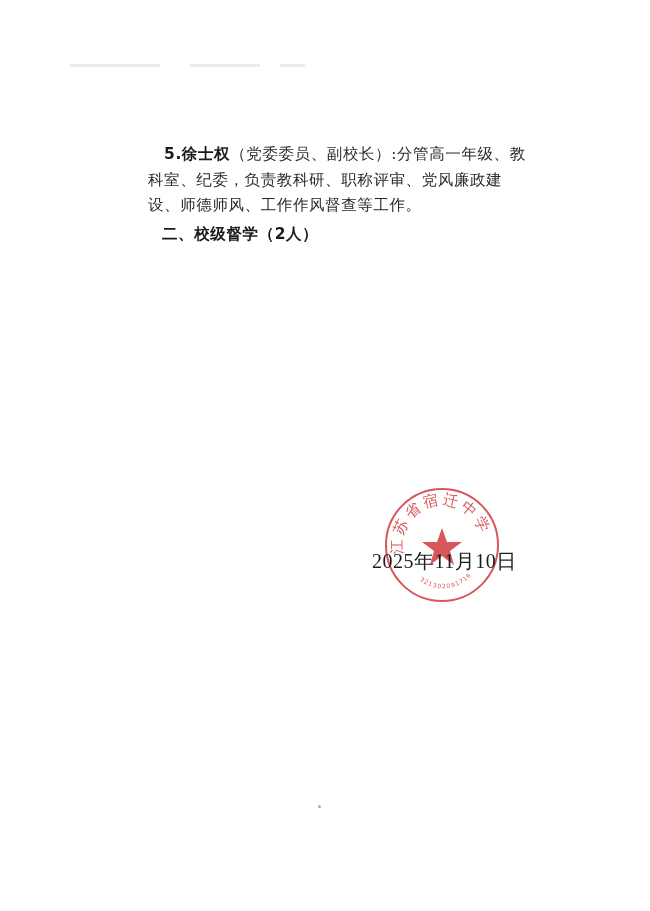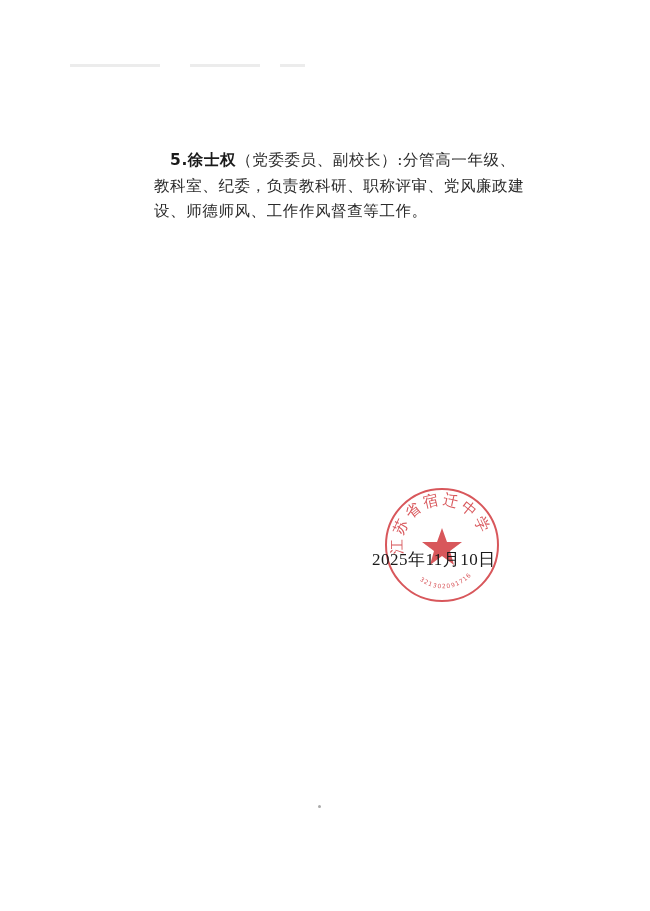--- a/index.html
+++ b/index.html
@@ -1,40 +1,41 @@
 <!DOCTYPE html>
 <html><head>
 <meta charset="utf-8">
 <style>
   html, body { margin:0; padding:0; background:#ffffff; }
   body { width:650px; height:911px; position:relative; overflow:hidden;
          font-family:"DejaVu Serif", serif; color:#2a2a2a; }
   .scan-artifact { position:absolute; top:64px; height:3px; background:#ececec; }
   .page { position:absolute; left:146px; top:140px; width:390px; }
-  .para { font-size:15.5px; line-height:25.5px; margin:8px; text-indent:0; letter-spacing:0.6px; }
+  .para { font-size:15.5px; line-height:25.5px; margin:2px; text-indent:0; letter-spacing:0.6px; }
   .para .lead { font-family:"DejaVu Sans", sans-serif; font-weight:bold; color:#1a1a1a; }
   .p-indent { text-indent:16px; }
   .heading { font-family:"DejaVu Sans", sans-serif; font-weight:bold; font-size:15.5px; line-height:26px;
              padding-left:16px; margin:2px 0 0 0; color:#1a1a1a; letter-spacing:0.6px;}
   .date { position:absolute; left:372px; top:548px; font-family:"Liberation Serif", serif;
-          font-size:17px; color:#1a1a1a; z-index:2; letter-spacing:0.5px; white-space:nowrap; }
+          font-size:20px; color:#1a1a1a; z-index:2; letter-spacing:0.5px; white-space:nowrap; }
   .stamp { position:absolute; left:385px; top:488px; width:110px; height:110px;
            border:2px solid #d4454a; border-radius:50%; z-index:1; opacity:0.9; }
   .stamp svg { position:absolute; left:0; top:0; }
   .dot { position:absolute; left:318px; top:805px; width:3px; height:3px; background:#aaa; border-radius:50%; }
 </style>
 </head>
 <body>
 
 <div class="scan-artifact" style="left:70px;width:90px;"></div>
 <div class="scan-artifact" style="left:190px;width:70px;"></div>
 <div class="scan-artifact" style="left:280px;width:25px;"></div>
 
 <div class="page">
   <p class="para p-indent"><span class="lead">5.徐士权</span><span>（党委委员、副校长）:分管高一年级、教科室、纪委，负责教科研、职称评审、党风廉政建设、师德师风、工作作风督查等工作。</span></p>
+  <p class="heading">二、校级督学（2人）</p>
 </div>
 
 <div class="stamp">
   <svg width="110" height="110" viewBox="0 0 110 110">
     <defs>
       <path id="arcTop" d="M 18 70 A 40 40 0 1 1 92 70"></path>
       <path id="arcBot" d="M 28 86 A 38 38 0 0 0 84 86"></path>
     </defs>
     <text font-size="15" fill="#d4454a" font-family="DejaVu Sans, sans-serif" letter-spacing="3">
       <textPath href="#arcTop" startOffset="4%">江苏省宿迁中学</textPath>

